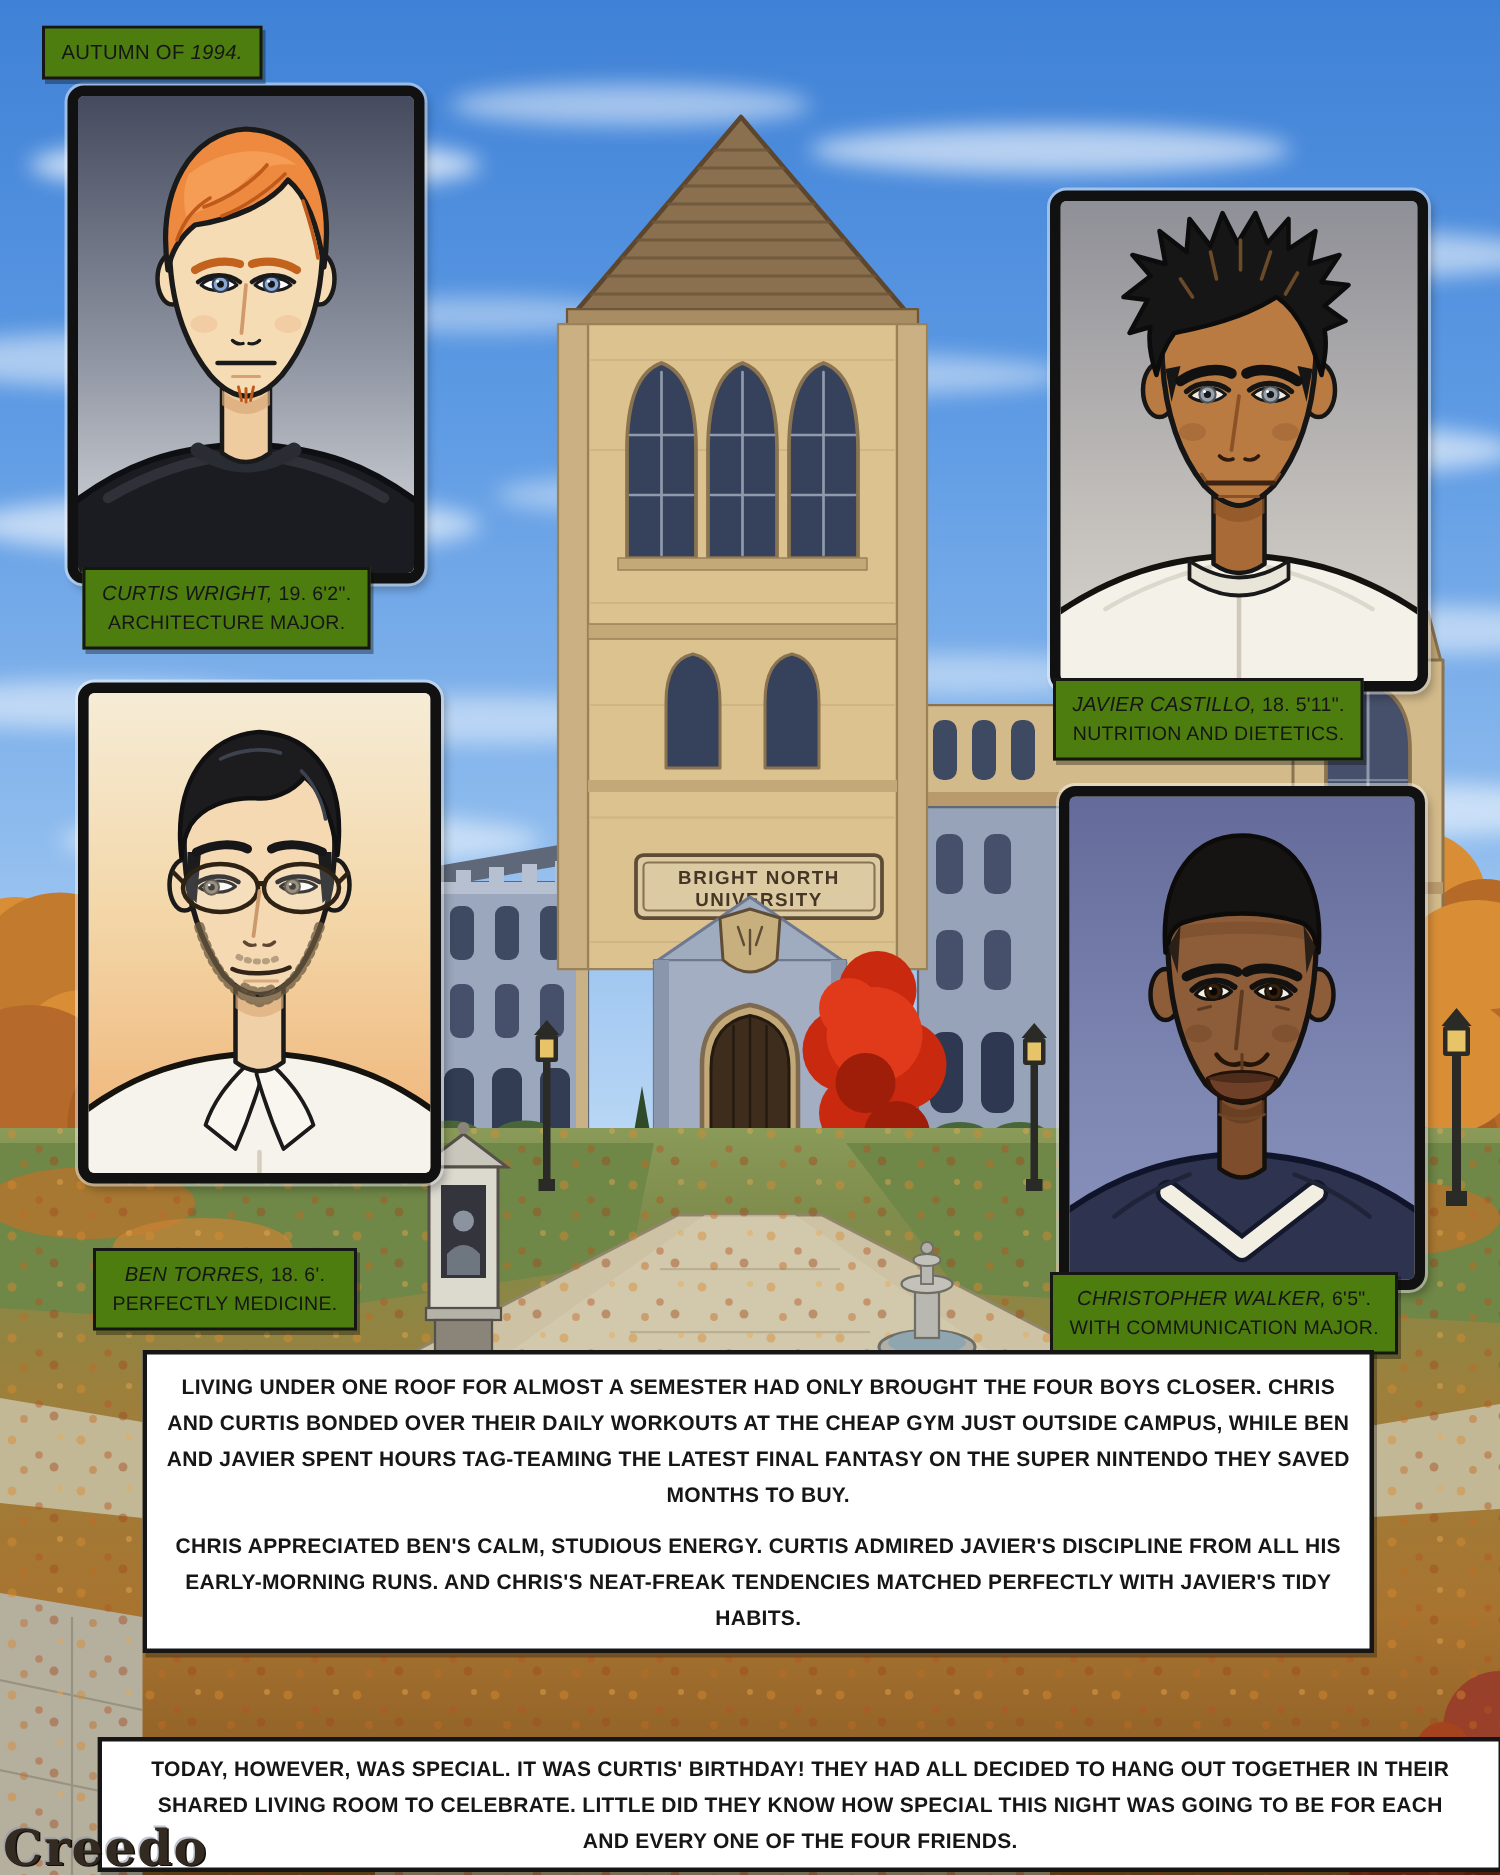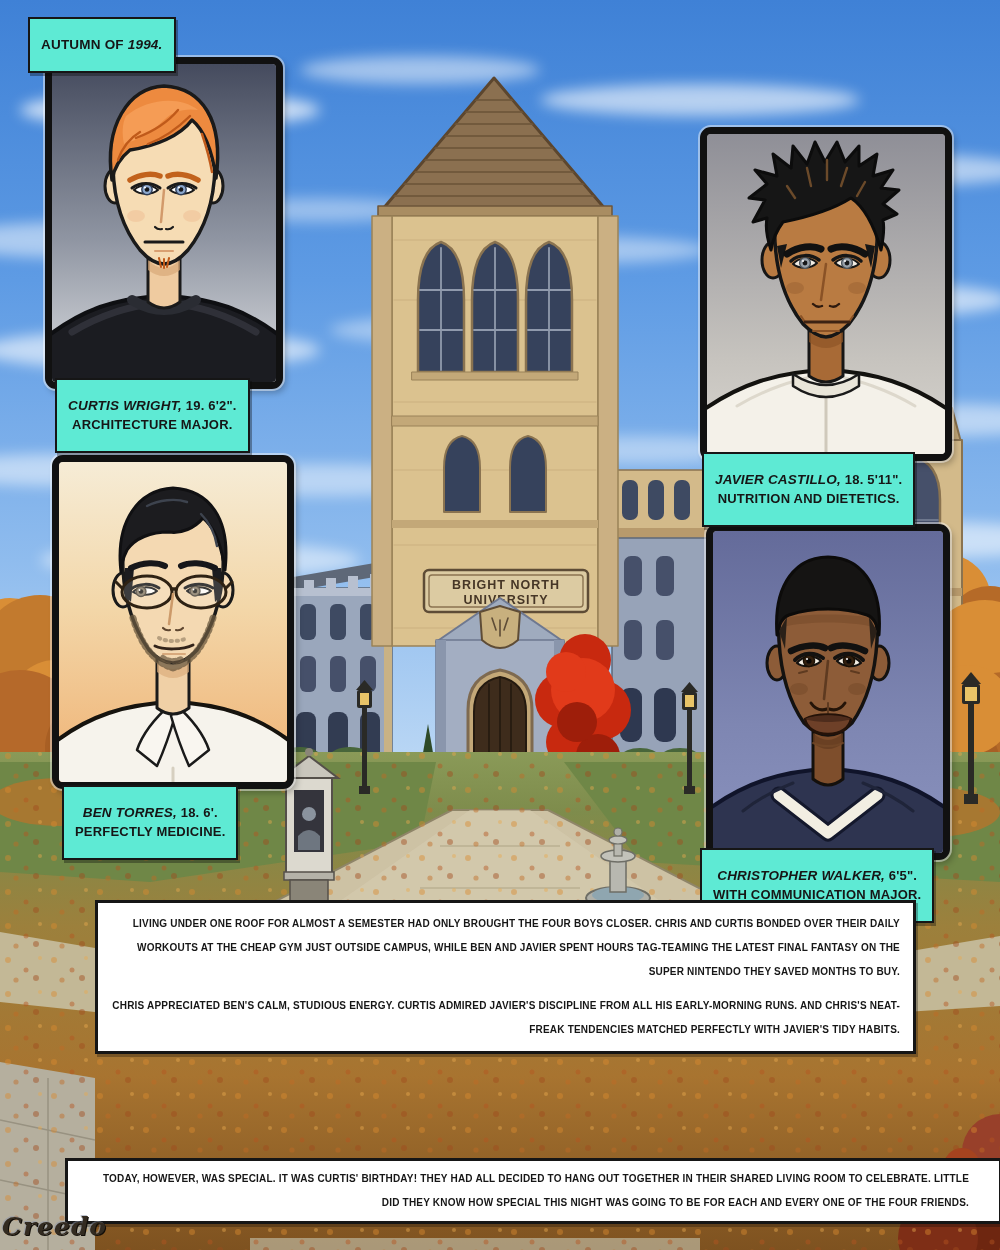--- a/index.html
+++ b/index.html
@@ -17,51 +17,50 @@
     background:#999;
   }
   .portrait svg{width:100%;height:100%;}
   #portrait-curtis{left:45px;top:57px;width:224px;height:318px;}
   #portrait-javier{left:700px;top:127px;width:238px;height:320px;}
   #portrait-ben{left:52px;top:455px;width:228px;height:320px;}
   #portrait-christopher{left:706px;top:524px;width:230px;height:322px;}
 
   
   .cap{
-    position:absolute;z-index:3;background:#5eead4;border:2px solid #161616;
-    color:#161616;text-align:center;padding:16px 11px;
-    font-size:13px;line-height:1.45;font-weight:700;letter-spacing:.2px;
+    position:absolute;z-index:3;background:#4d7c0f;border:2px solid #161616;
+    color:#161616;text-align:center;padding:6px 11px;
+    font-size:13px;line-height:1.45;font-weight:400;letter-spacing:.2px;
     box-shadow:2px 3px 0 rgba(10,10,10,.35);white-space:nowrap;
   }
   .cap .bi{font-style:italic;font-size:13.5px;}
   #caption-year{left:28px;top:17px;font-size:13.5px;}
   #caption-curtis{left:55px;top:378px;}
   #caption-javier{left:702px;top:452px;}
-  #caption-ben{left:62px;top:785px;}
+  #caption-ben{left:62px;top:832px;}
   #caption-christopher{left:700px;top:848px;}
 
   
   .narration{
     position:absolute;z-index:4;background:#fff;border:3px solid #161616;
-    color:#161616;text-align:right;font-weight:700;
-    font-size:10px;line-height:24px;letter-spacing:.2px;
+    color:#161616;text-align:center;font-weight:700;
+    font-size:14px;line-height:24px;letter-spacing:.2px;
     box-shadow:2px 3px 0 rgba(10,10,10,.3);
   }
   #narration-main{left:95px;top:900px;width:789px;padding:9px 13px;}
   #narration-final{left:65px;top:1158px;width:871px;padding:6px 30px;}
   .narration p{margin:0 0 10px;}
   .narration p:last-child{margin-bottom:0;}
 
   
   .watermark{
     position:absolute;z-index:6;left:2px;top:1212px;
-    font-family:"DejaVu Serif",serif;font-weight:700;font-size:25px;
+    font-family:"DejaVu Serif",serif;font-weight:700;font-size:33px;
     color:#332b21;letter-spacing:1px;
     text-shadow:1px 1px 0 #110d08,-1px -1px 0 rgba(140,150,170,.55);
-    font-style:italic;
   }
 </style>
 </head>
 <body>
 
 <div class="page">
 
   <svg class="scene" width="1000" height="1250" viewBox="0 0 1000 1250">
     <defs>
       <linearGradient id="skyGrad" x1="0" y1="0" x2="0" y2="1">

